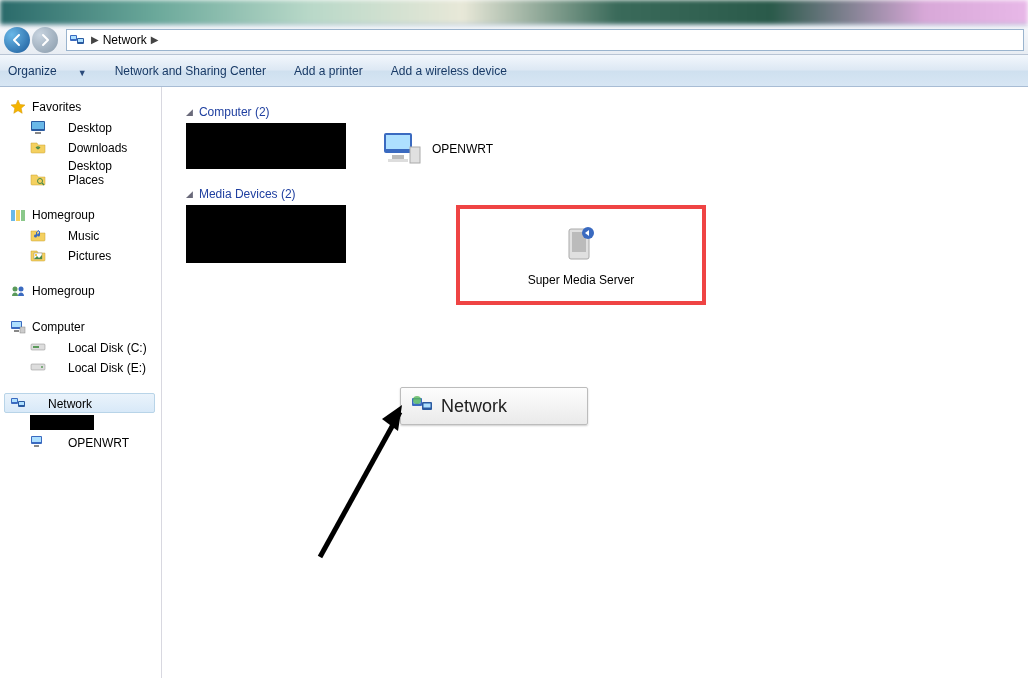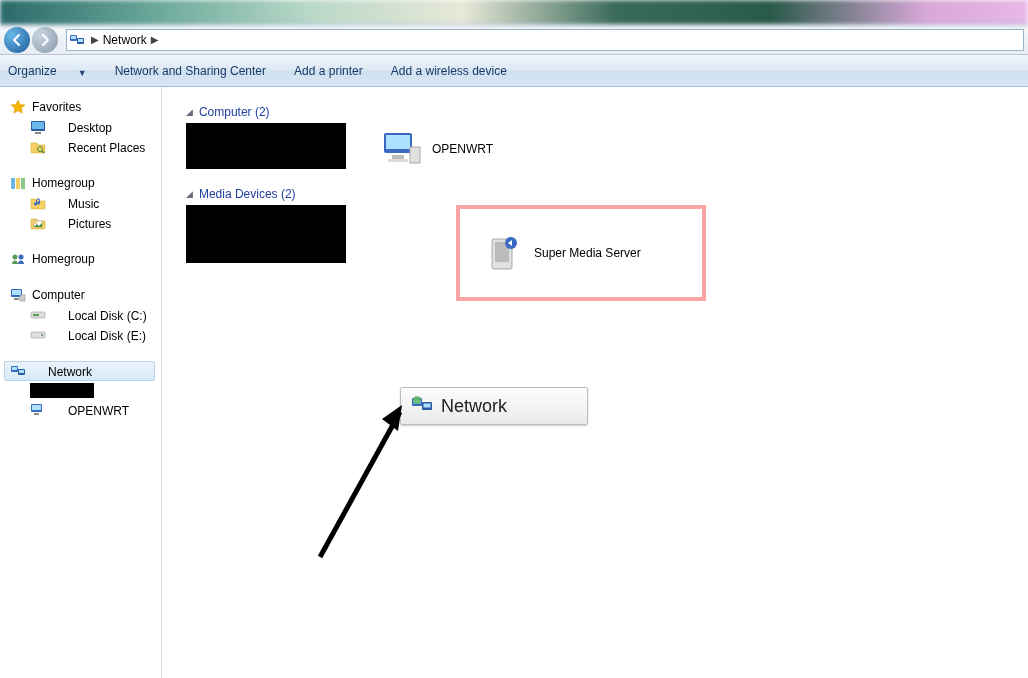--- a/index.html
+++ b/index.html
@@ -59,21 +59,21 @@
 .side-icon { width: 16px; height: 16px; display: inline-flex; align-items: center; justify-content: center; font-size: 14px; }
 
 .content { flex: 1; padding: 12px 20px; position: relative; }
 .section-head { color: #2040a0; display: flex; align-items: center; gap: 6px; margin: 6px 0 4px 4px; cursor: pointer; }
 .section-head .tri { font-size: 9px; color: #6a6a7a; }
 .row { display: flex; align-items: flex-start; gap: 30px; margin-left: 4px; }
 .item-box { display: flex; align-items: center; gap: 10px; padding: 6px; min-width: 250px; }
 .redacted { width: 160px; background: #000; }
 .redacted.r1 { height: 46px; }
 .redacted.r2 { height: 58px; }
-.outlined { border: 4px solid #fca5a5; padding: 24px; }
+.outlined { border: 4px solid #ef4444; padding: 14px; flex-direction: column; }
 .item-label { color: #000; }
 
 .big-icon { width: 40px; height: 40px; display: inline-flex; align-items: center; justify-content: center; }
 
 .network-popup {
   position: absolute; left: 238px; top: 300px;
   width: 188px; height: 38px;
   background: linear-gradient(#fdfdfd, #eaeaea);
   border: 1px solid #bcbcbc; border-radius: 2px;
   display: flex; align-items: center; gap: 8px; padding: 0 10px;
@@ -152,25 +152,34 @@
               <rect x="2" y="3" width="12" height="7" fill="#6ab8e8"></rect>
               <rect x="5" y="13" width="6" height="2" fill="#888"></rect>
             </svg>
         </span>
         <span>Desktop</span>
       </div>
       <div class="side-item">
         <span class="side-icon">
           <svg width="16" height="16" viewBox="0 0 16 16">
               <path d="M1 4h6l1 2h7v7a1 1 0 0 1-1 1H2a1 1 0 0 1-1-1z" fill="#f4d060" stroke="#c8a030" stroke-width=".5"></path>
+              <path d="M8 7v3m0 0l-2-2m2 2l2-2" stroke="#4a8a4a" stroke-width="1.2" fill="none"></path>
+            </svg>
+        </span>
+        <span>Downloads</span>
+      </div>
+      <div class="side-item">
+        <span class="side-icon">
+          <svg width="16" height="16" viewBox="0 0 16 16">
+              <path d="M1 4h6l1 2h7v7a1 1 0 0 1-1 1H2a1 1 0 0 1-1-1z" fill="#f4d060" stroke="#c8a030" stroke-width=".5"></path>
               <circle cx="10" cy="10" r="2.5" fill="none" stroke="#4a8a4a" stroke-width="1"></circle>
               <path d="M12 12l2 2" stroke="#4a8a4a" stroke-width="1.2"></path>
             </svg>
         </span>
-        <span>Recent Places</span>
+        <span>Desktop Places</span>
       </div>
     </div>
 
     <div class="side-group">
       <div class="side-head">
         <span class="side-icon">
           <svg width="16" height="16" viewBox="0 0 16 16">
               <rect x="1" y="3" width="4" height="11" fill="#6ab8e8"></rect>
               <rect x="6" y="3" width="4" height="11" fill="#f4d060"></rect>
               <rect x="11" y="3" width="4" height="11" fill="#8ac88a"></rect>

